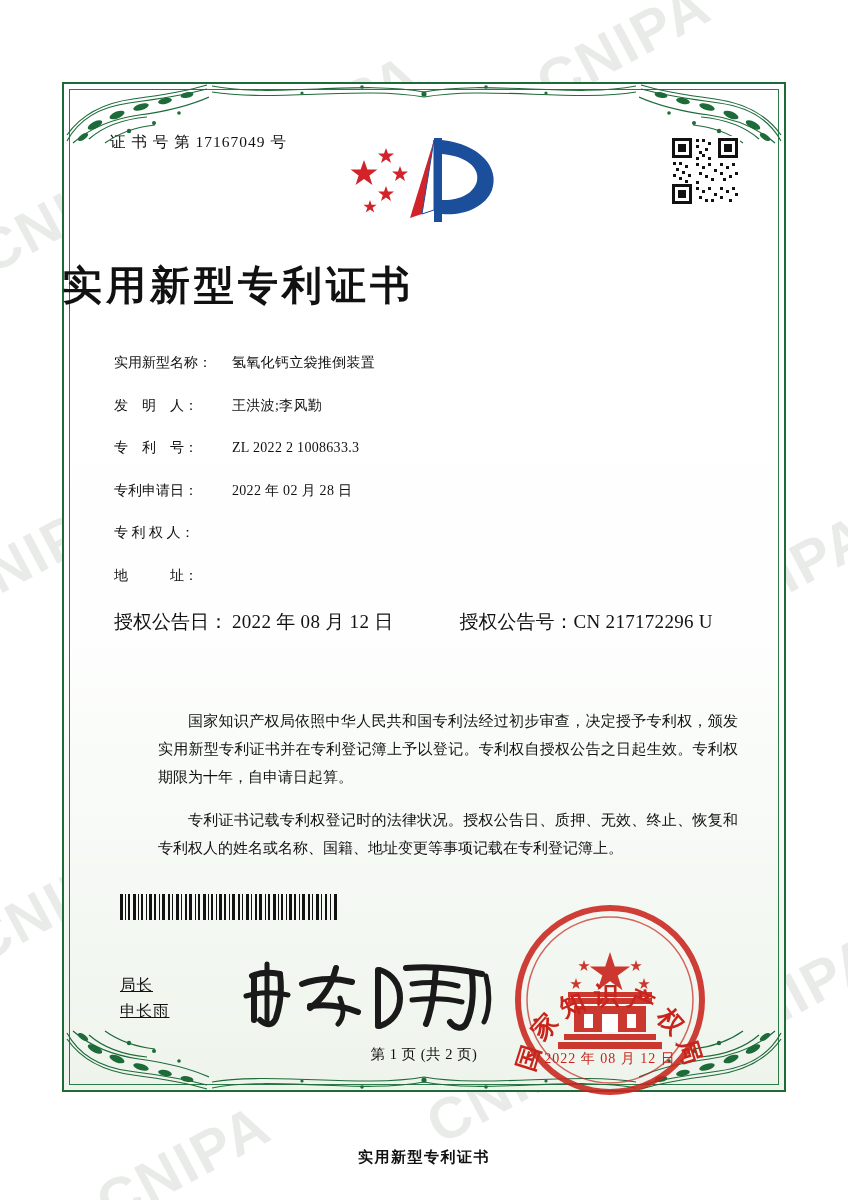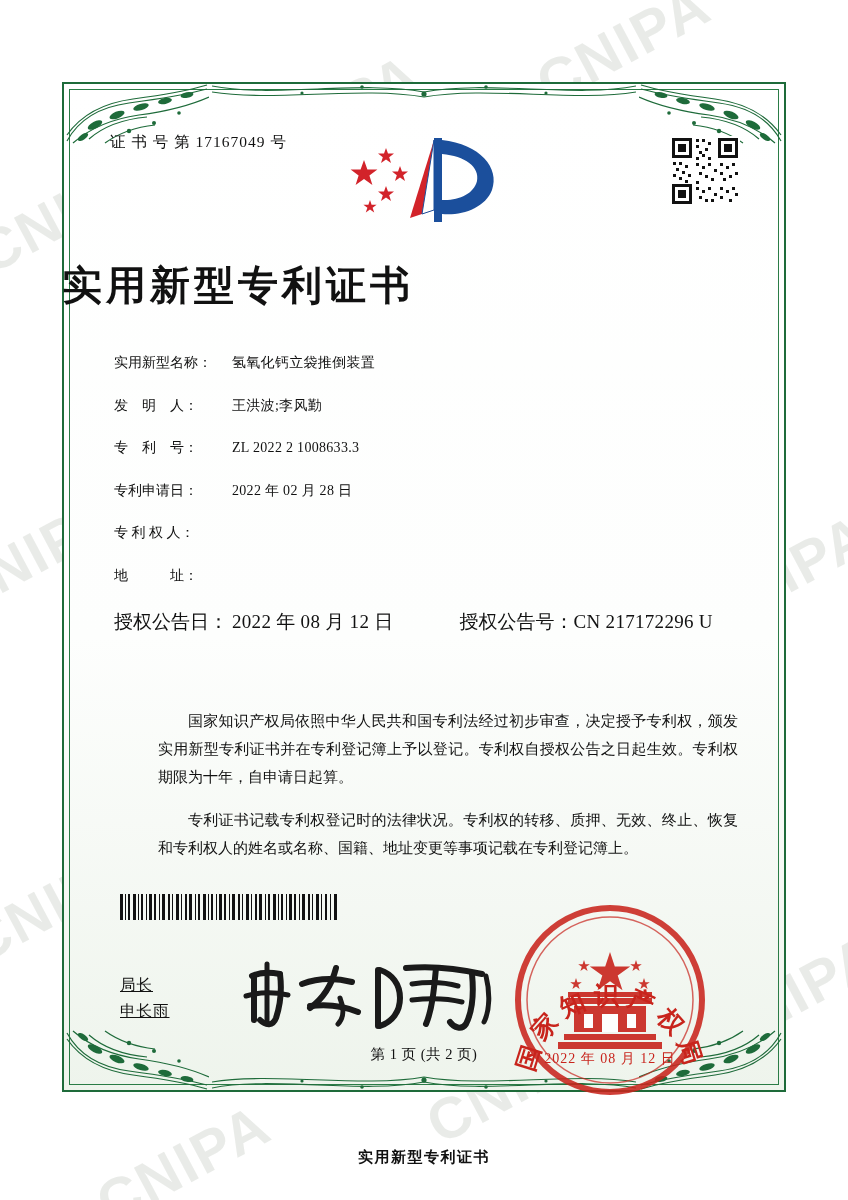--- a/index.html
+++ b/index.html
@@ -475,21 +475,21 @@
       <div class="field-row-2">
         <span class="field-label">授权公告日：</span>
         <span class="field-value">2022 年 08 月 12 日</span>
         <span class="second-label">授权公告号：</span>
         <span class="field-value">CN 217172296 U</span>
       </div>
     </div>
 
     <div class="paras">
       <p class="para">国家知识产权局依照中华人民共和国专利法经过初步审查，决定授予专利权，颁发实用新型专利证书并在专利登记簿上予以登记。专利权自授权公告之日起生效。专利权期限为十年，自申请日起算。</p>
-      <p class="para">专利证书记载专利权登记时的法律状况。专利权的转移、质押、无效、终止、恢复和专利权人的姓名或名称、国籍、地址变更等事项记载在专利登记簿上。</p>
+      <p class="para">专利证书记载专利权登记时的法律状况。授权公告日、质押、无效、终止、恢复和专利权人的姓名或名称、国籍、地址变更等事项记载在专利登记簿上。</p>
     </div>
 
     <svg class="barcode" viewBox="0 0 218 26" shape-rendering="crispEdges">
       <g fill="#111">
         <rect x="0" y="0" width="3" height="26"></rect>
           <rect x="5" y="0" width="1" height="26"></rect>
           <rect x="8" y="0" width="2" height="26"></rect>
         <rect x="13" y="0" width="3" height="26"></rect>
           <rect x="18" y="0" width="1" height="26"></rect>
           <rect x="21" y="0" width="2" height="26"></rect>

